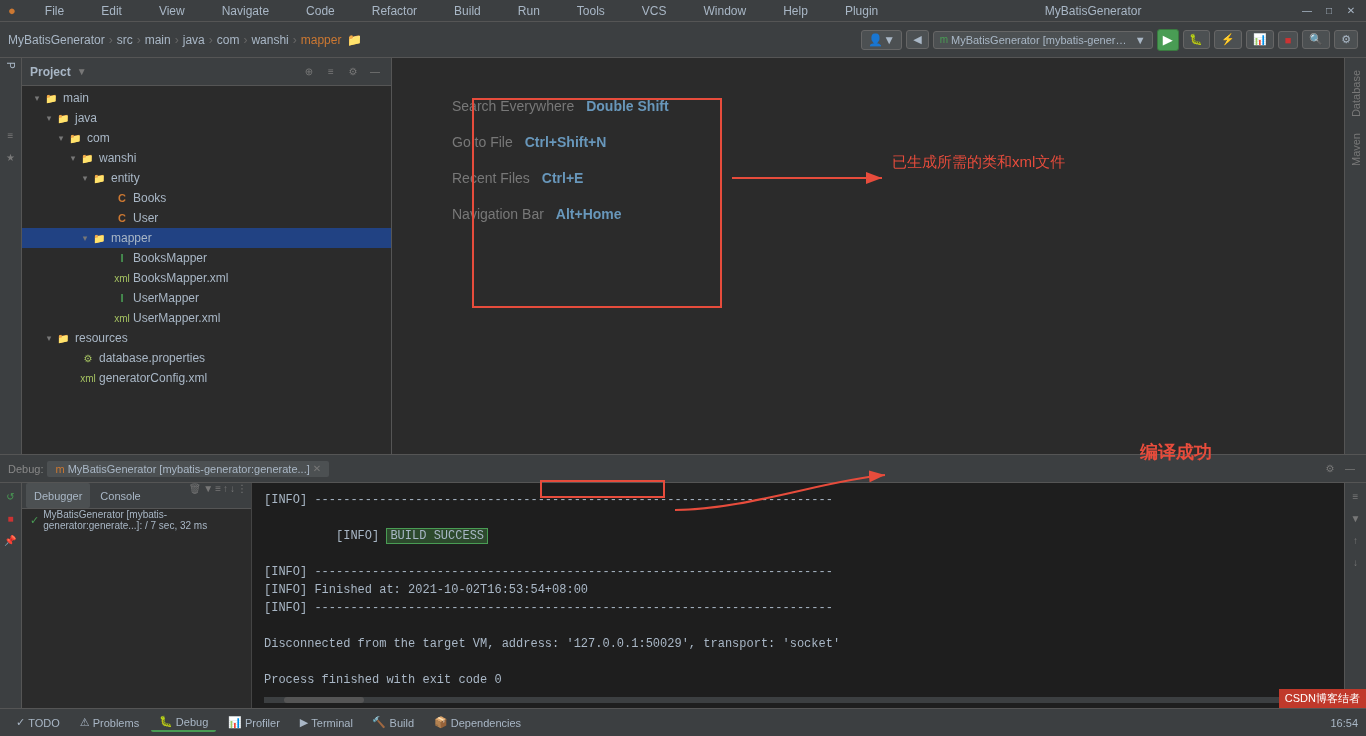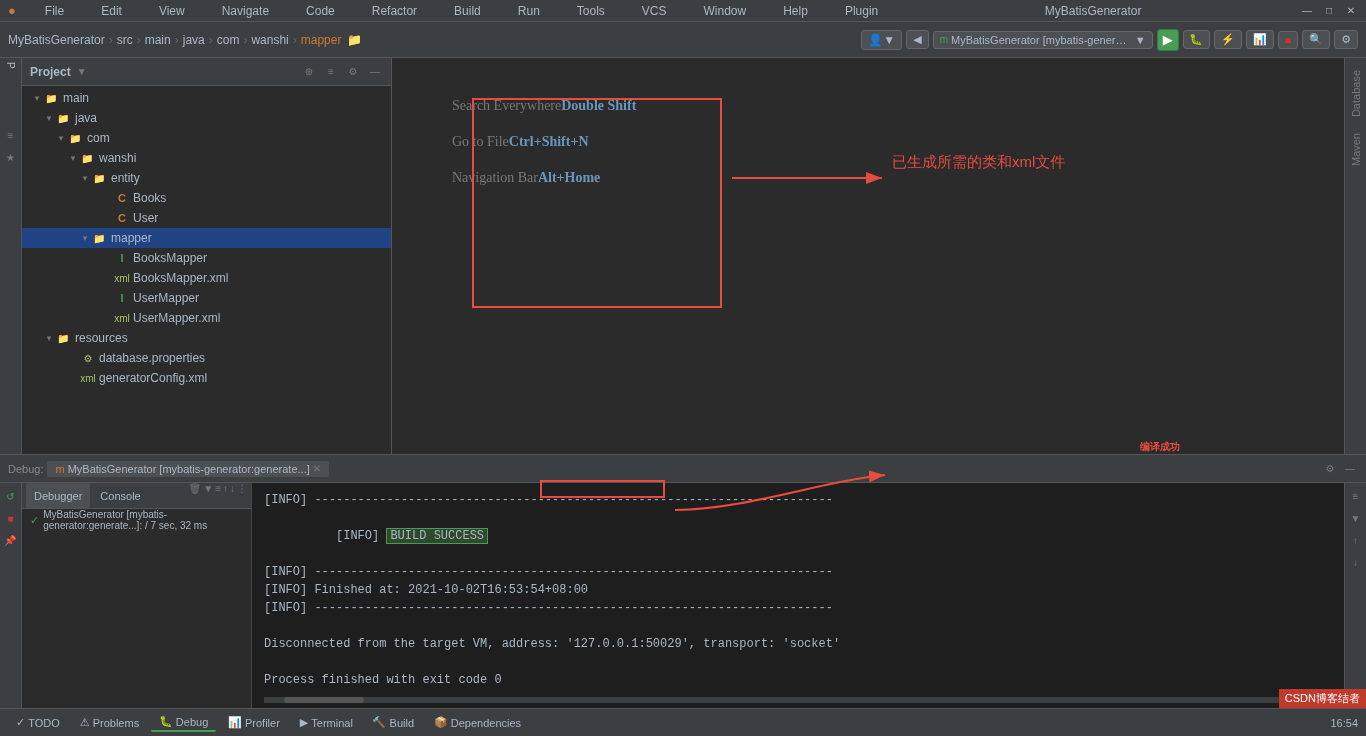--- a/index.html
+++ b/index.html
@@ -202,22 +202,22 @@
       flex: 1;
       padding: 40px 60px;
       display: flex;
       flex-direction: column;
       gap: 20px;
       color: #787878;
       font-size: 14px;
     }
     .shortcut-row {
       display: flex;
-      align-items: center;
-      font-family: Liberation Serif, serif;
+      gap: 12px;
+      align-items: center;
     }
     .shortcut-label { color: #787878; }
     .shortcut-key {
       color: #6897bb;
       font-weight: bold;
     }
 
     
     #right-sidebar {
       width: 22px;
@@ -573,20 +573,24 @@
     <div id="editor-placeholder">
       <div class="shortcut-row">
         <span class="shortcut-label">Search Everywhere</span>
         <span class="shortcut-key">Double Shift</span>
       </div>
       <div class="shortcut-row">
         <span class="shortcut-label">Go to File</span>
         <span class="shortcut-key">Ctrl+Shift+N</span>
       </div>
       <div class="shortcut-row">
+        <span class="shortcut-label">Recent Files</span>
+        <span class="shortcut-key">Ctrl+E</span>
+      </div>
+      <div class="shortcut-row">
         <span class="shortcut-label">Navigation Bar</span>
         <span class="shortcut-key">Alt+Home</span>
       </div>
     </div>
 
     <div class="annotation-box" style="top: 40px; left: 80px; width: 250px; height: 210px;"></div>
 
     <svg class="annotation-arrow" style="position:absolute; top:100px; left:330px; width:180px; height:40px;" viewBox="0 0 180 40">
       <defs>
         <marker id="arrowhead" markerWidth="8" markerHeight="6" refX="8" refY="3" orient="auto">
@@ -720,17 +724,17 @@
 
 <svg style="position:absolute; top:460px; left:665px; width:240px; height:60px; pointer-events:none; z-index:21;" viewBox="0 0 240 60">
   <defs>
     <marker id="arrowhead2" markerWidth="8" markerHeight="6" refX="8" refY="3" orient="auto">
       <polygon points="0 0, 8 3, 0 6" fill="#e74c3c"></polygon>
     </marker>
   </defs>
   <path d="M 10 50 C 80 50, 160 20, 220 15" stroke="#e74c3c" stroke-width="2" fill="none" marker-end="url(#arrowhead2)"></path>
 </svg>
 
-<div style="position:absolute; top:440px; left:1140px; color:#e74c3c; font-size:10px; font-weight:bold; pointer-events:none; z-index:22;">
+<div style="position:absolute; top:440px; left:1140px; color:#e74c3c; font-size:18px; font-weight:bold; pointer-events:none; z-index:22;">
   <span>编译成功</span>
 </div>
 
 <div style="position:absolute;bottom:28px;right:0;background:#c0392b;color:white;font-size:11px;padding:2px 6px;z-index:30;">CSDN博客结者</div>
 
 </body></html>

